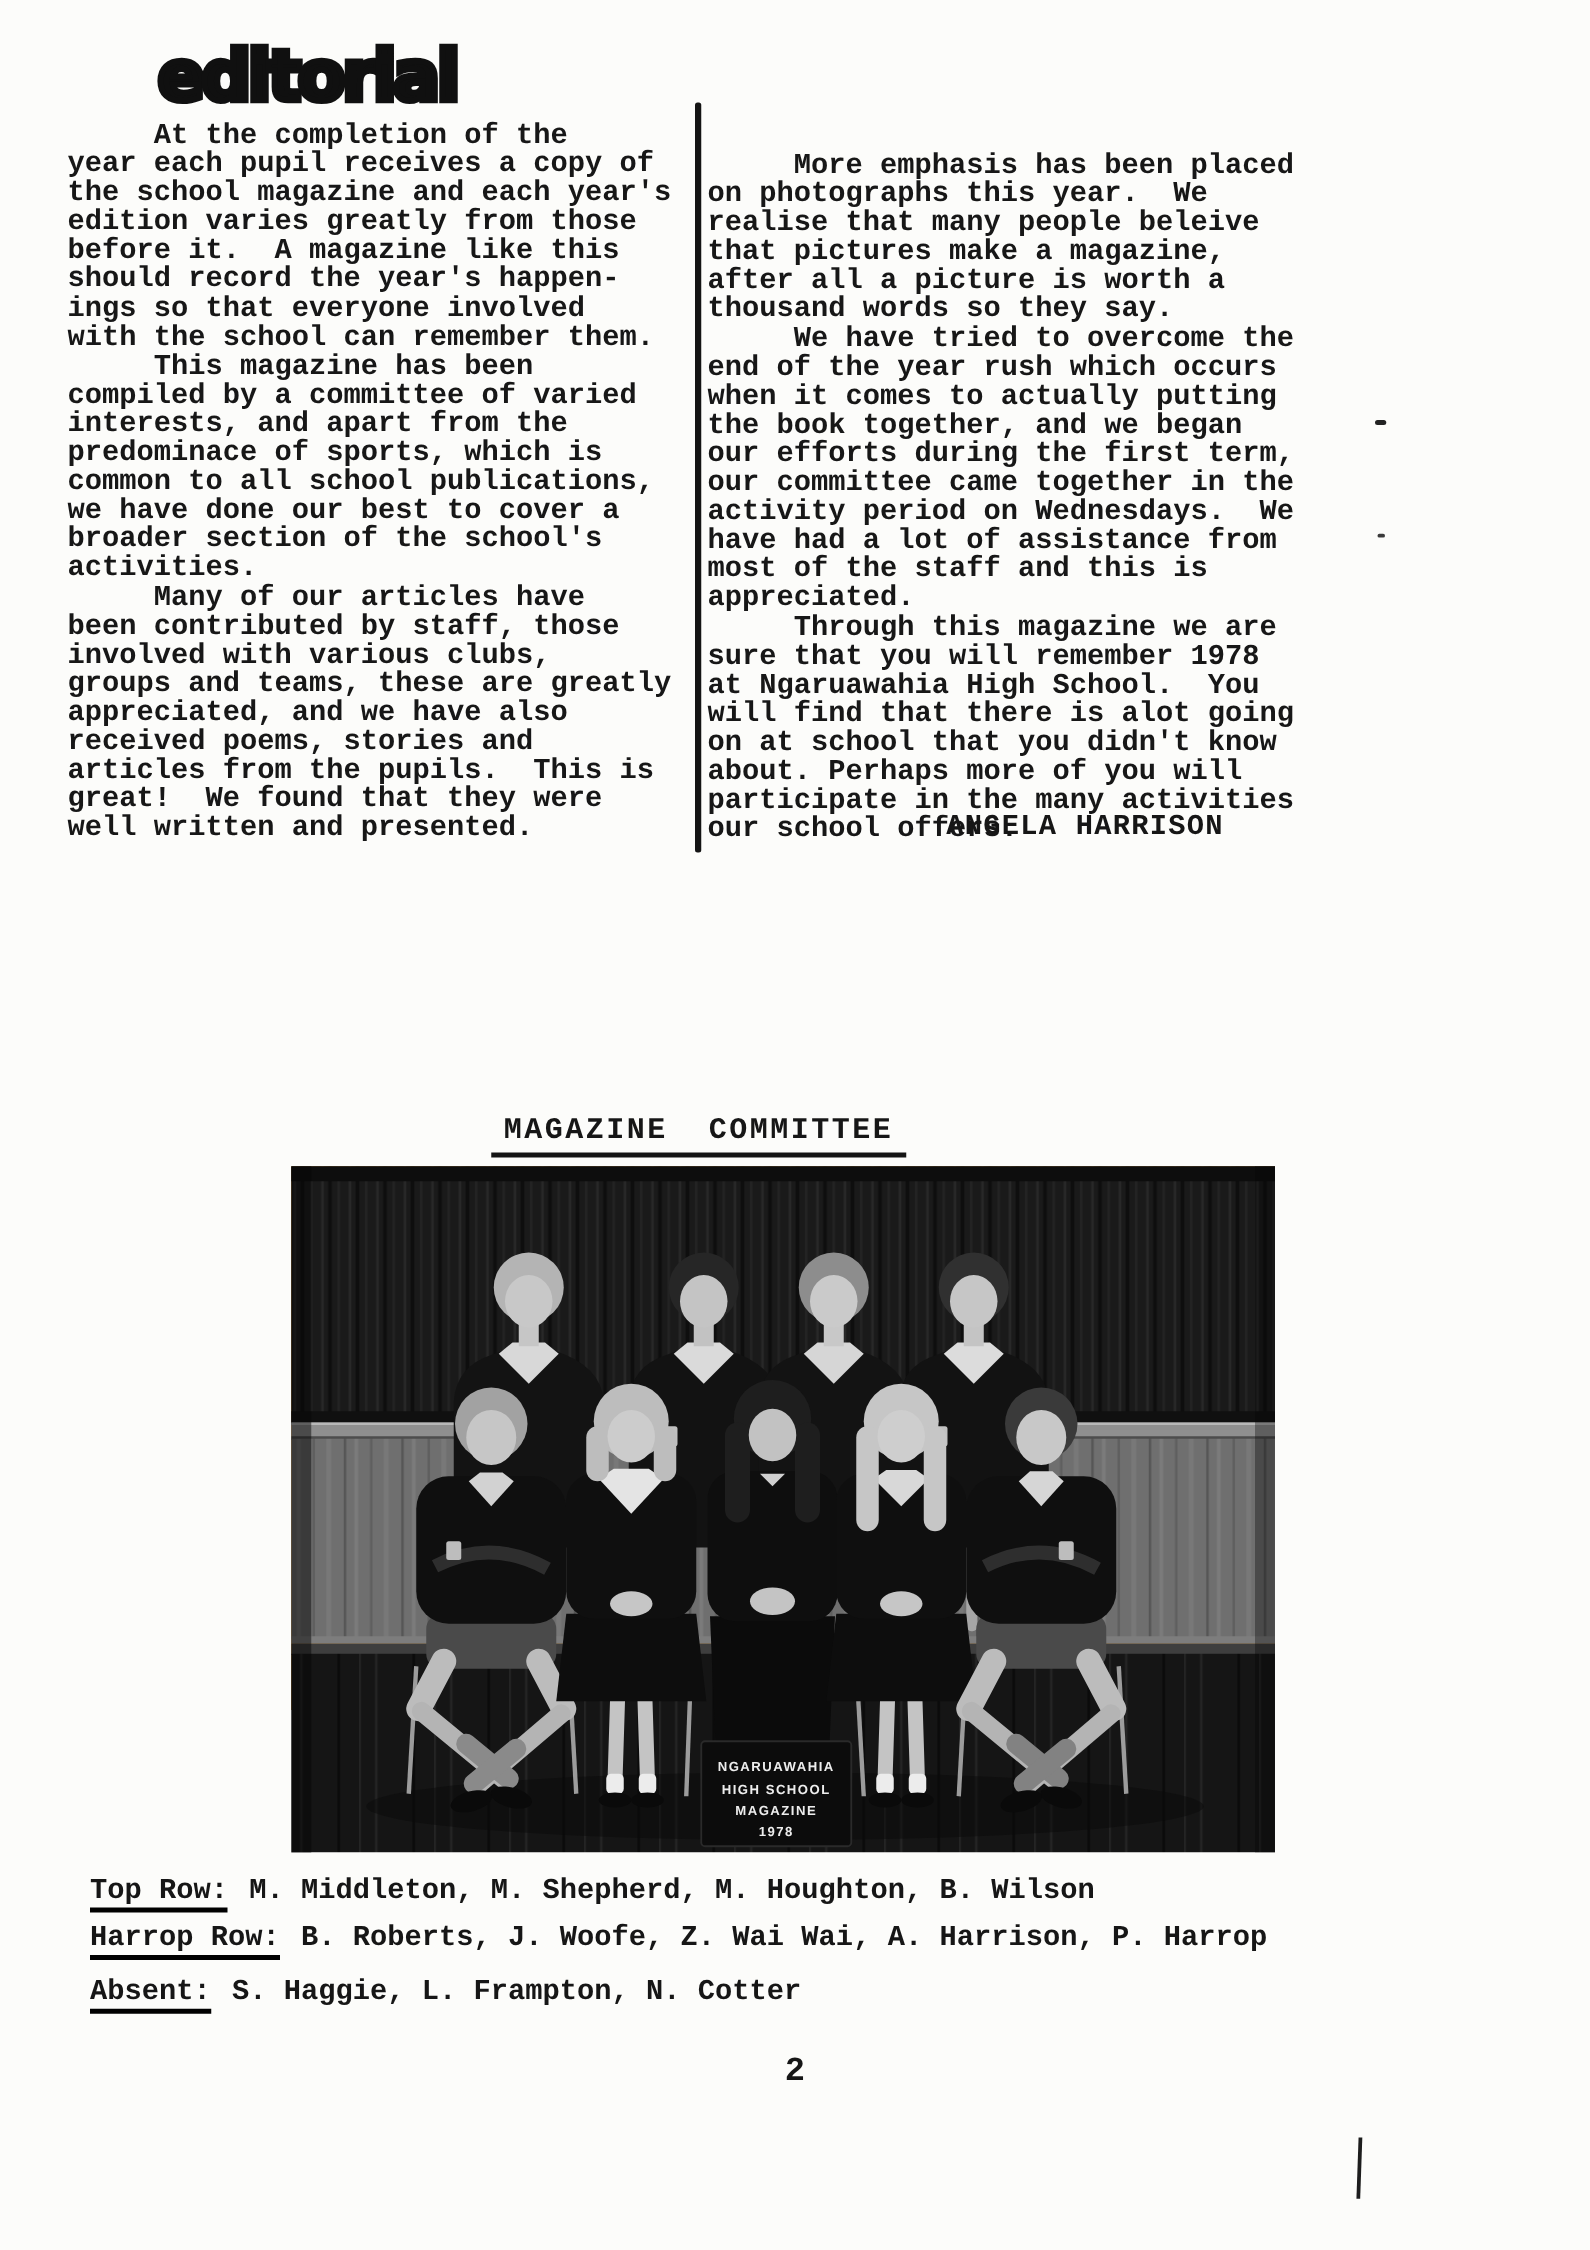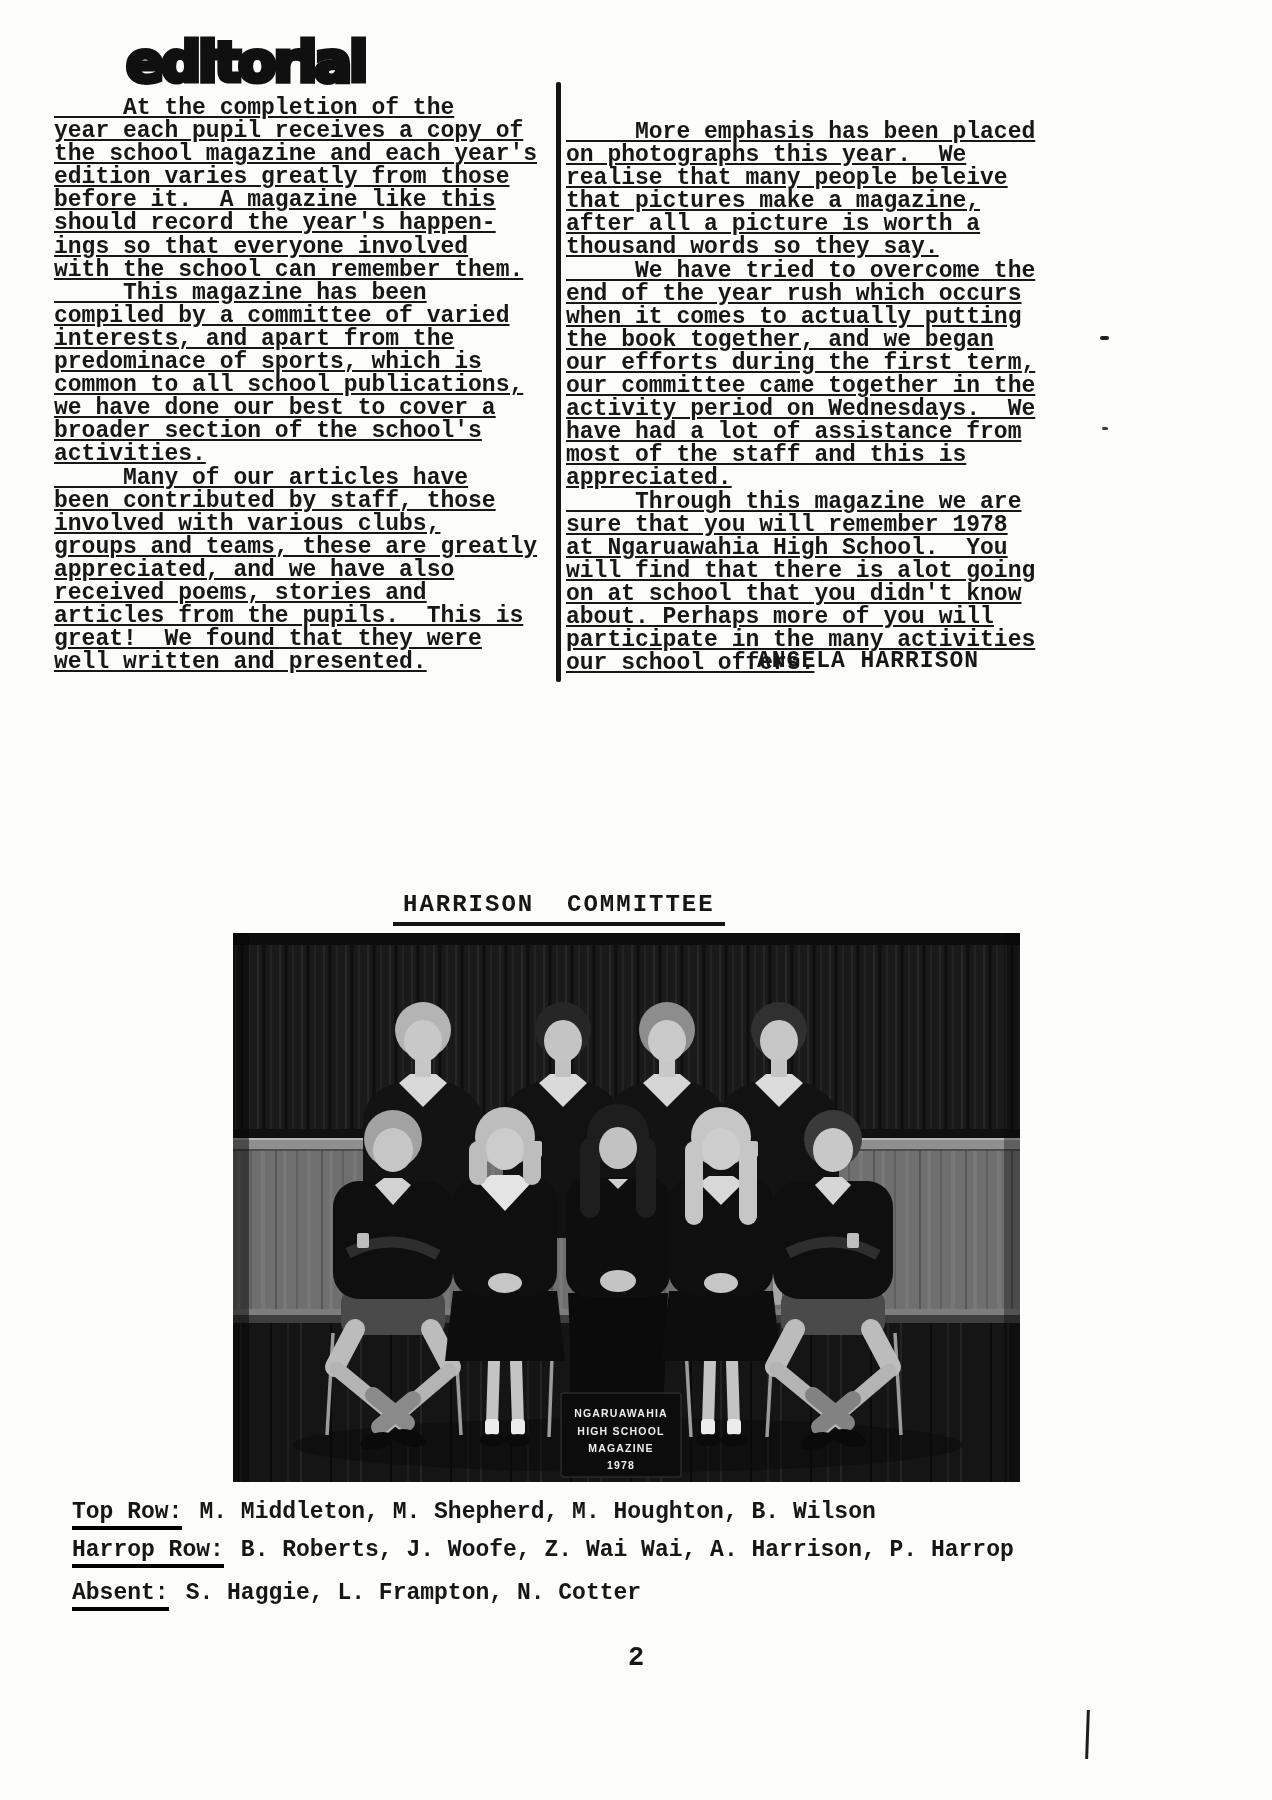--- a/index.html
+++ b/index.html
@@ -15,21 +15,20 @@
     left:126px;top:30px;
     font-family:"DejaVu Sans","Liberation Sans",sans-serif;
     font-weight:bold;font-size:56px;letter-spacing:-3px;
     color:#101010;-webkit-text-stroke:5px #101010;
     line-height:64px;
   }
   
   .type{
     white-space:pre;font-weight:700;font-size:23px;line-height:23.1px;
     color:#171717;
-    text-decoration:underline;
   }
   .left-col{left:54px;top:97px;width:512px;}
   .right-col{left:566px;top:90px;width:486px;margin-top:31px;}
   .divider{left:556px;top:82px;width:5px;height:600px;background:#141414;border-radius:2px;}
   .signature{left:757px;top:648px;font-weight:700;font-size:23px;white-space:pre;letter-spacing:1px;text-align:center;}
   
   .heading{
     left:393px;top:891px;
     font-weight:700;font-size:24px;letter-spacing:2px;white-space:pre;
     border-bottom:4px solid #141414;padding:0 10px 4px 10px;
@@ -105,21 +104,21 @@
 sure that you will remember 1978
 at Ngaruawahia High School.  You
 will find that there is alot going
 on at school that you didn't know
 about. Perhaps more of you will
 participate in the many activities
 our school offers.</div>
 
 <div class="abs signature">ANGELA HARRISON</div>
 
-<div class="abs heading">HARRISON  COMMITTEE</div>
+<div class="abs heading">MAGAZINE  COMMITTEE</div>
 
 <div class="abs photo">
   <svg width="787" height="549" viewBox="0 0 787 549" xmlns="http://www.w3.org/2000/svg">
     <defs>
       <pattern id="curtainP" width="22" height="40" patternUnits="userSpaceOnUse">
         <rect width="22" height="40" fill="#1a1a1a"></rect>
         <path d="M3 0 V40" stroke="#282828" stroke-width="2"></path>
         <path d="M9 0 V40" stroke="#0e0e0e" stroke-width="3"></path>
         <path d="M16 0 V40" stroke="#232323" stroke-width="2"></path>
       </pattern>

